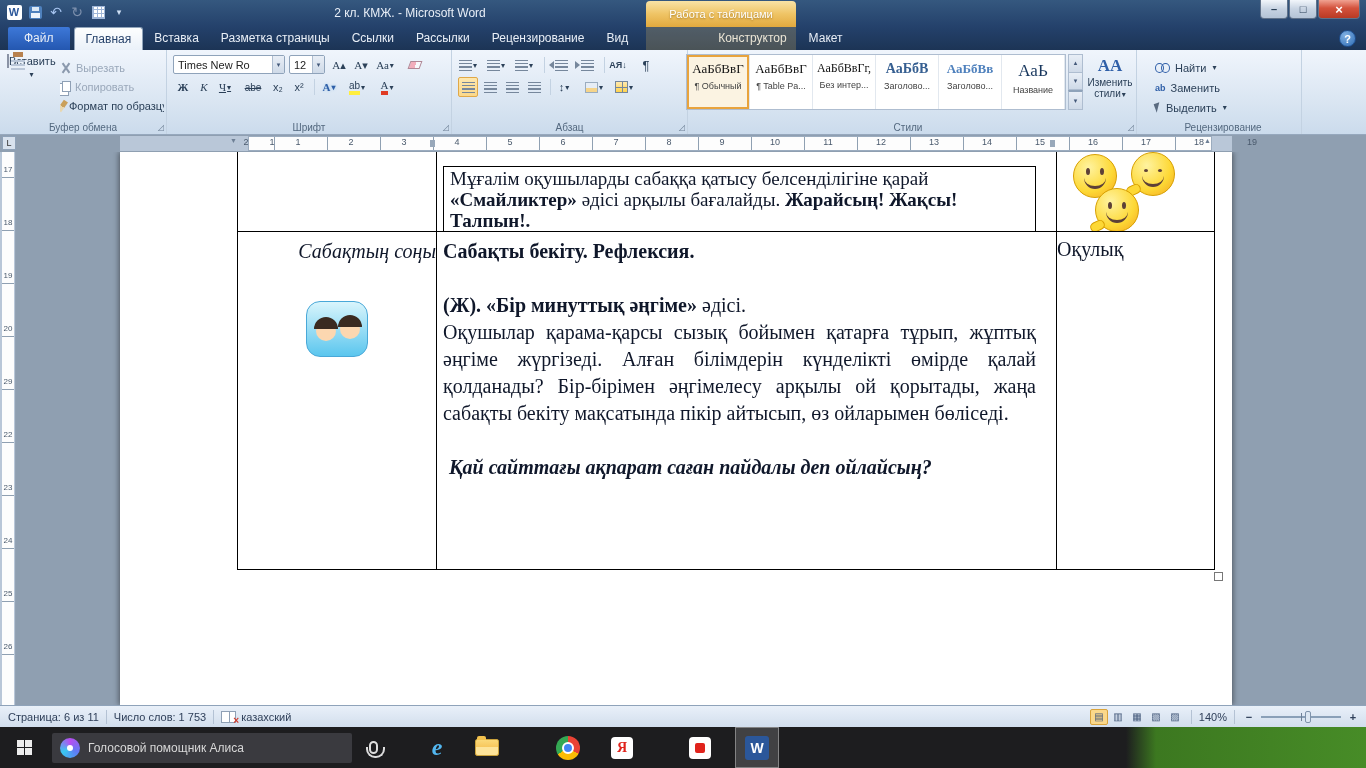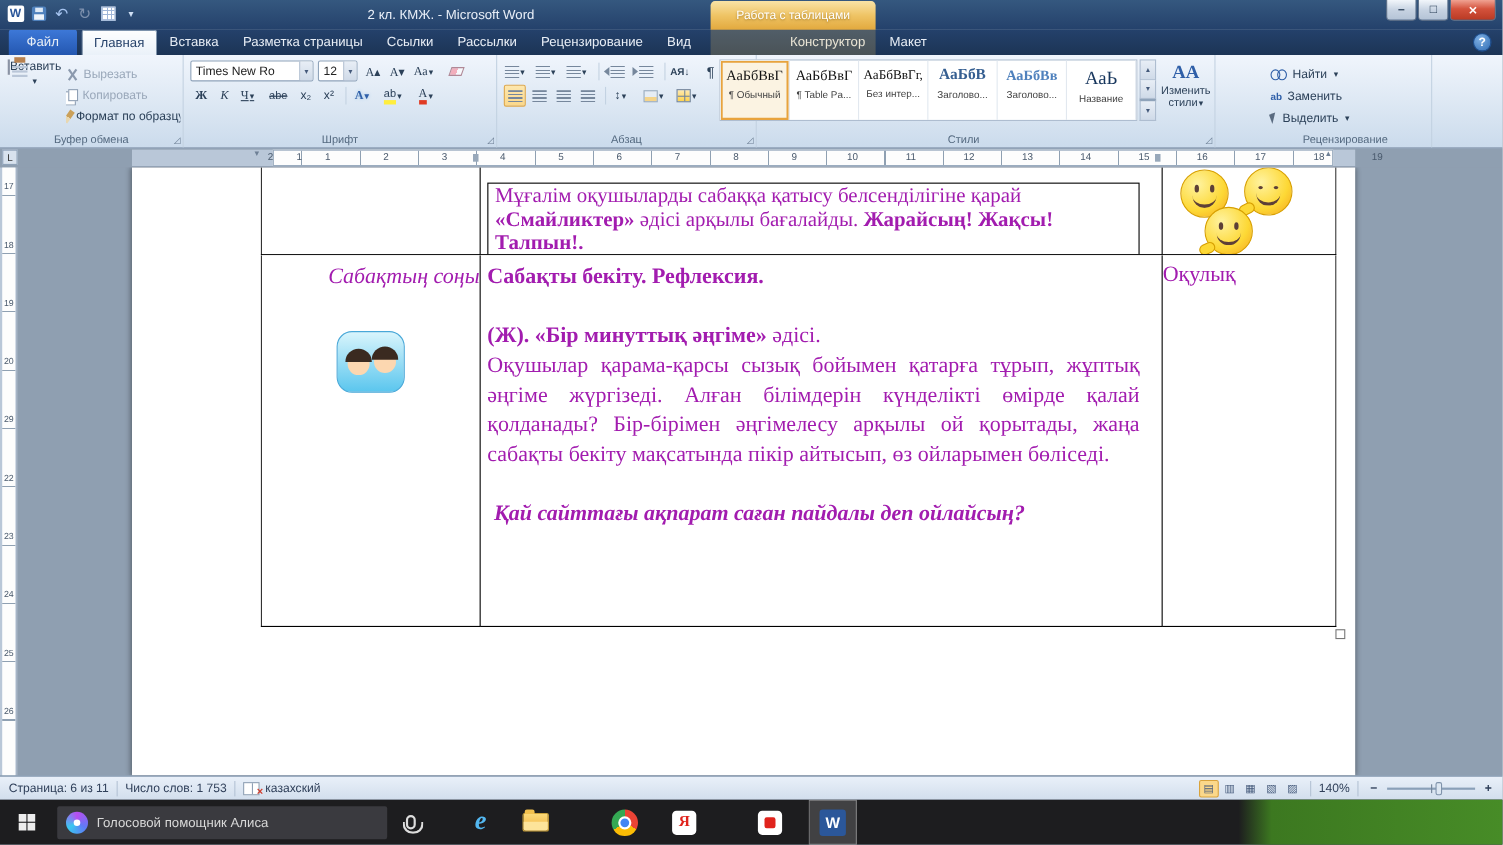--- a/index.html
+++ b/index.html
@@ -150,21 +150,21 @@
   .colmark{position:absolute;top:5px;width:5px;height:7px;background:#98a8ba}
 
   
   .docarea{position:absolute;top:152px;left:0;right:0;bottom:63px;background:#8f9fb1;overflow:hidden}
   .vruler{position:absolute;left:0;top:0;bottom:0;width:16px;background:#b9c7d8;border-right:1px solid #93a2b4}
   .vr-band{position:absolute;left:2px;top:0;bottom:0;width:12px;background:#fdfdfd;
       background-image:repeating-linear-gradient(180deg,transparent 0 25px,#8fa0b2 25px 26px,transparent 26px 53px)}
   .vnum{position:absolute;left:0;width:16px;text-align:center;font-size:8px;color:#4a5a6d;line-height:12px}
   .page{position:absolute;left:120px;top:0;width:1112px;height:100%;background:#fff;
       box-shadow:2px 0 5px rgba(0,0,0,.3),-2px 0 5px rgba(0,0,0,.3)}
-  .doc-table{position:absolute;left:117px;top:0;font-family:"Liberation Serif",serif;font-size:20px;color:#a21caf}
+  .doc-table{position:absolute;left:117px;top:0;font-family:"Liberation Serif",serif;font-size:20px;color:#0f172a}
   .trow{display:flex;overflow:hidden}
   .tcell{border-right:1px solid #000;border-bottom:1px solid #000;overflow:hidden}
   .tcell.first{border-left:1px solid #000}
   .c1{width:200px}.c2{width:620px}.c3{width:158px}
   .r1{height:80px}.r2{height:338px}
   .assess-box{margin:14px 20px 0 6px;border:1px solid #000;padding:1px 6px 2px;
       font-size:19px;line-height:21px}
   .b{font-weight:bold}.i{font-style:italic}
   .smiley{position:absolute;width:44px;height:44px;border-radius:50%;
       background:radial-gradient(circle at 35% 30%,#fff3a0,#fdd835 60%,#f4a420);border:1px solid #d79f00}
@@ -407,21 +407,21 @@
     <span class="rbtn dd" style="position:absolute;left:132px;top:27px">
         <span class="fill-ic"></span>
       </span>
     <span class="rbtn dd" style="position:absolute;left:162px;top:27px">
         <span class="borders-ic"></span>
       </span>
     <span class="dlg"></span>
     <div class="glabel">Абзац</div>
   </div>
 
-  <div class="group" style="left:648px;width:457px">
+  <div class="group" style="left:680px;width:457px">
     <div class="gallery">
       <div class="style-cell sel">
         <div class="sprev">АаБбВвГ</div>
         <div class="sname">¶ Обычный</div>
       </div>
       <div class="style-cell">
         <div class="sprev">АаБбВвГ</div>
         <div class="sname">¶ Table Pa...</div>
       </div>
       <div class="style-cell">

